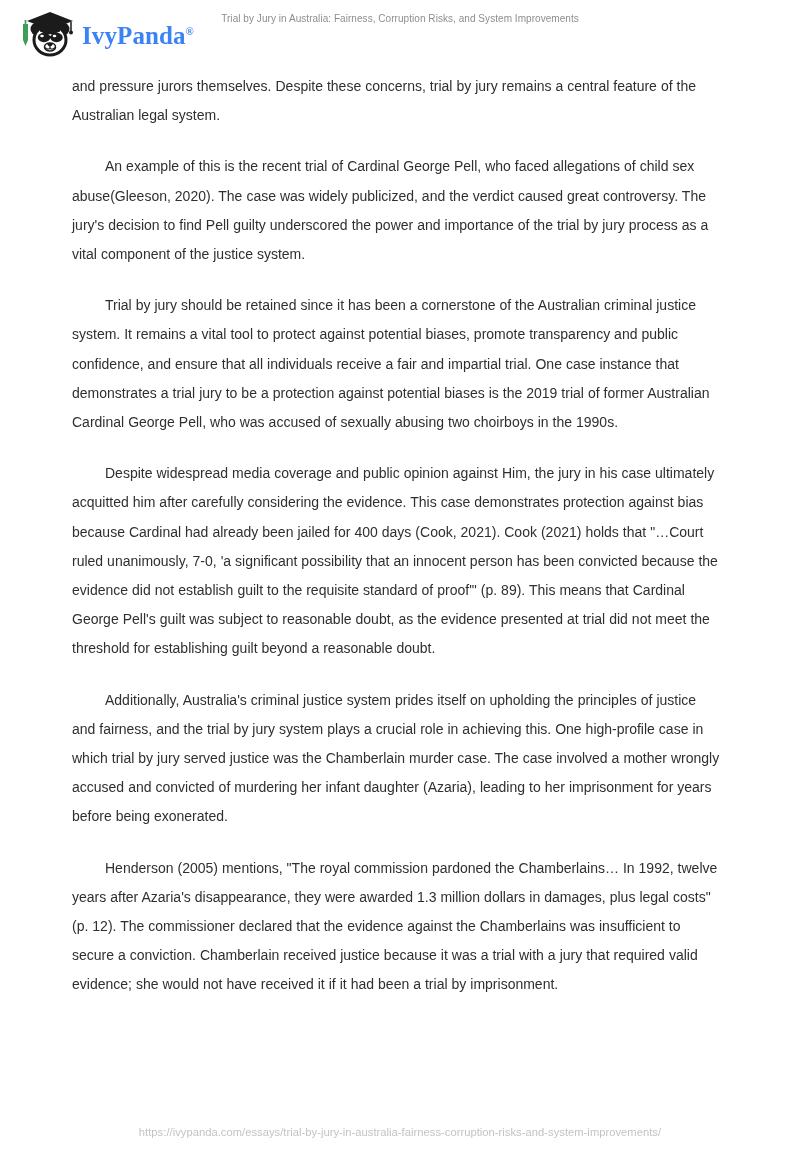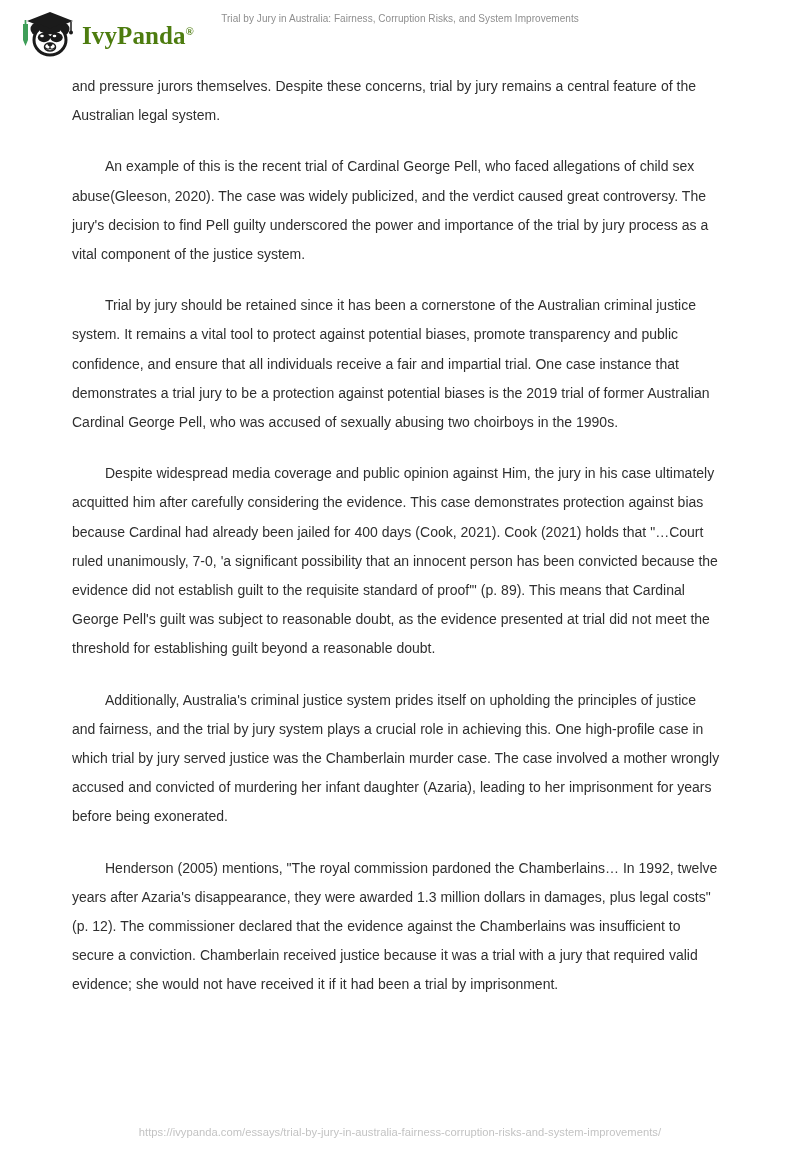--- a/index.html
+++ b/index.html
@@ -41,21 +41,21 @@
   .brand-mark {
     width: 58px;
     height: 50px;
     display: block;
     flex: none;
   }
   .brand-name {
     font-family: "Liberation Serif", serif;
     font-weight: bold;
     font-size: 25px;
-    color: #4d7c0f;
+    color: #3b82f6;
     letter-spacing: 0.1px;
     line-height: 1;
     position: relative;
     top: 1px;
     white-space: nowrap;
   }
   .brand-name .reg {
     font-size: 11px;
     vertical-align: super;
     font-weight: bold;

